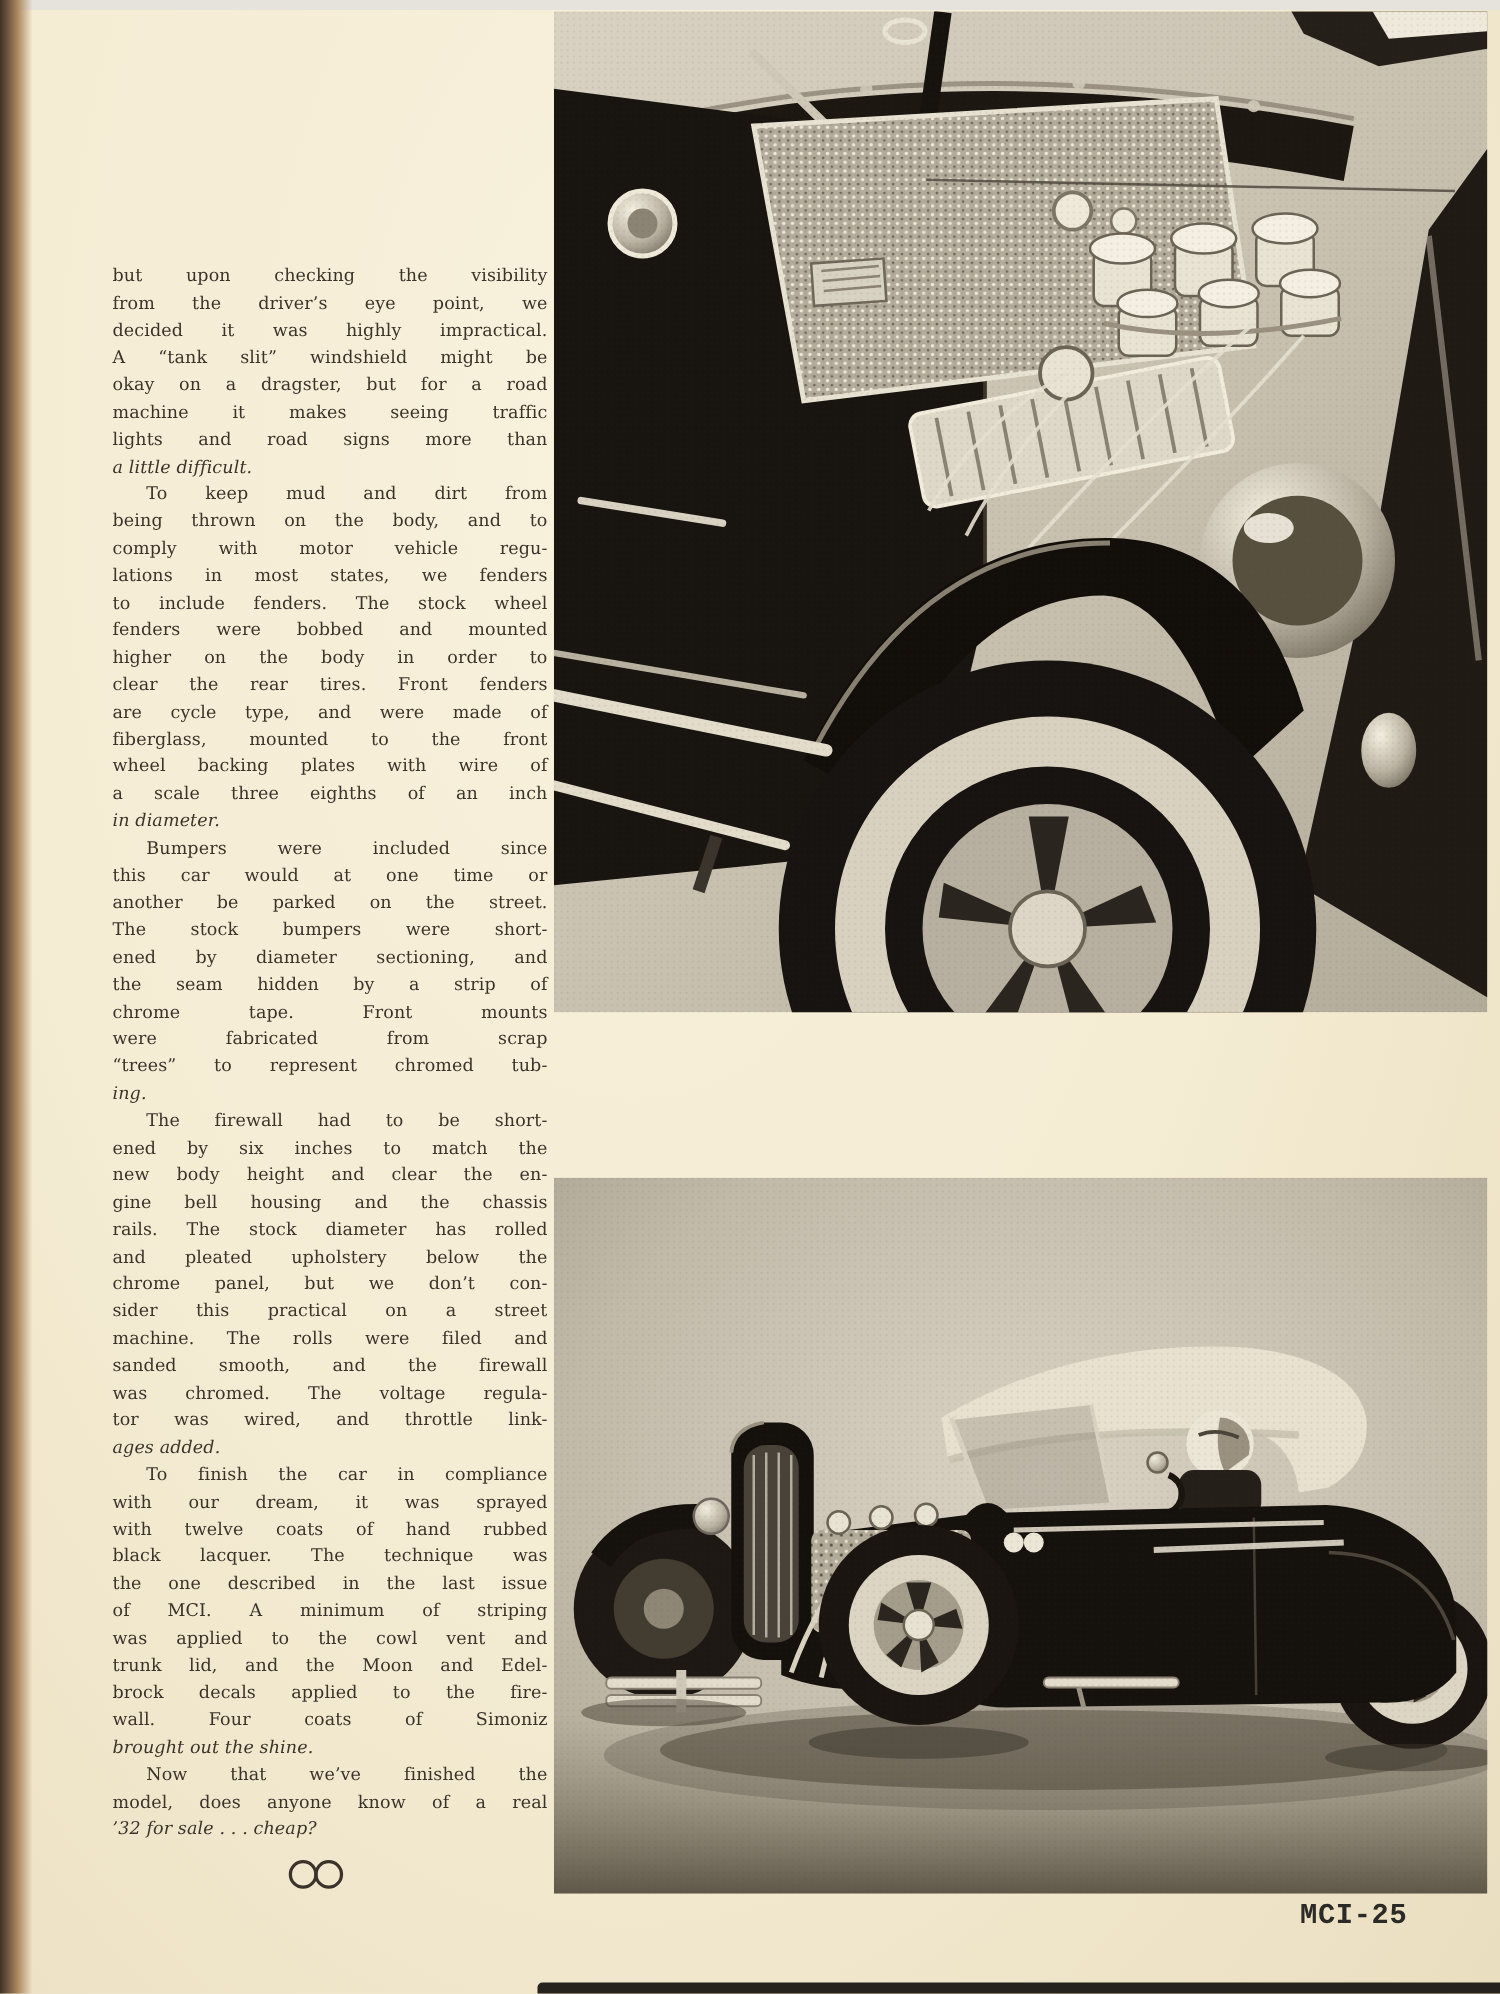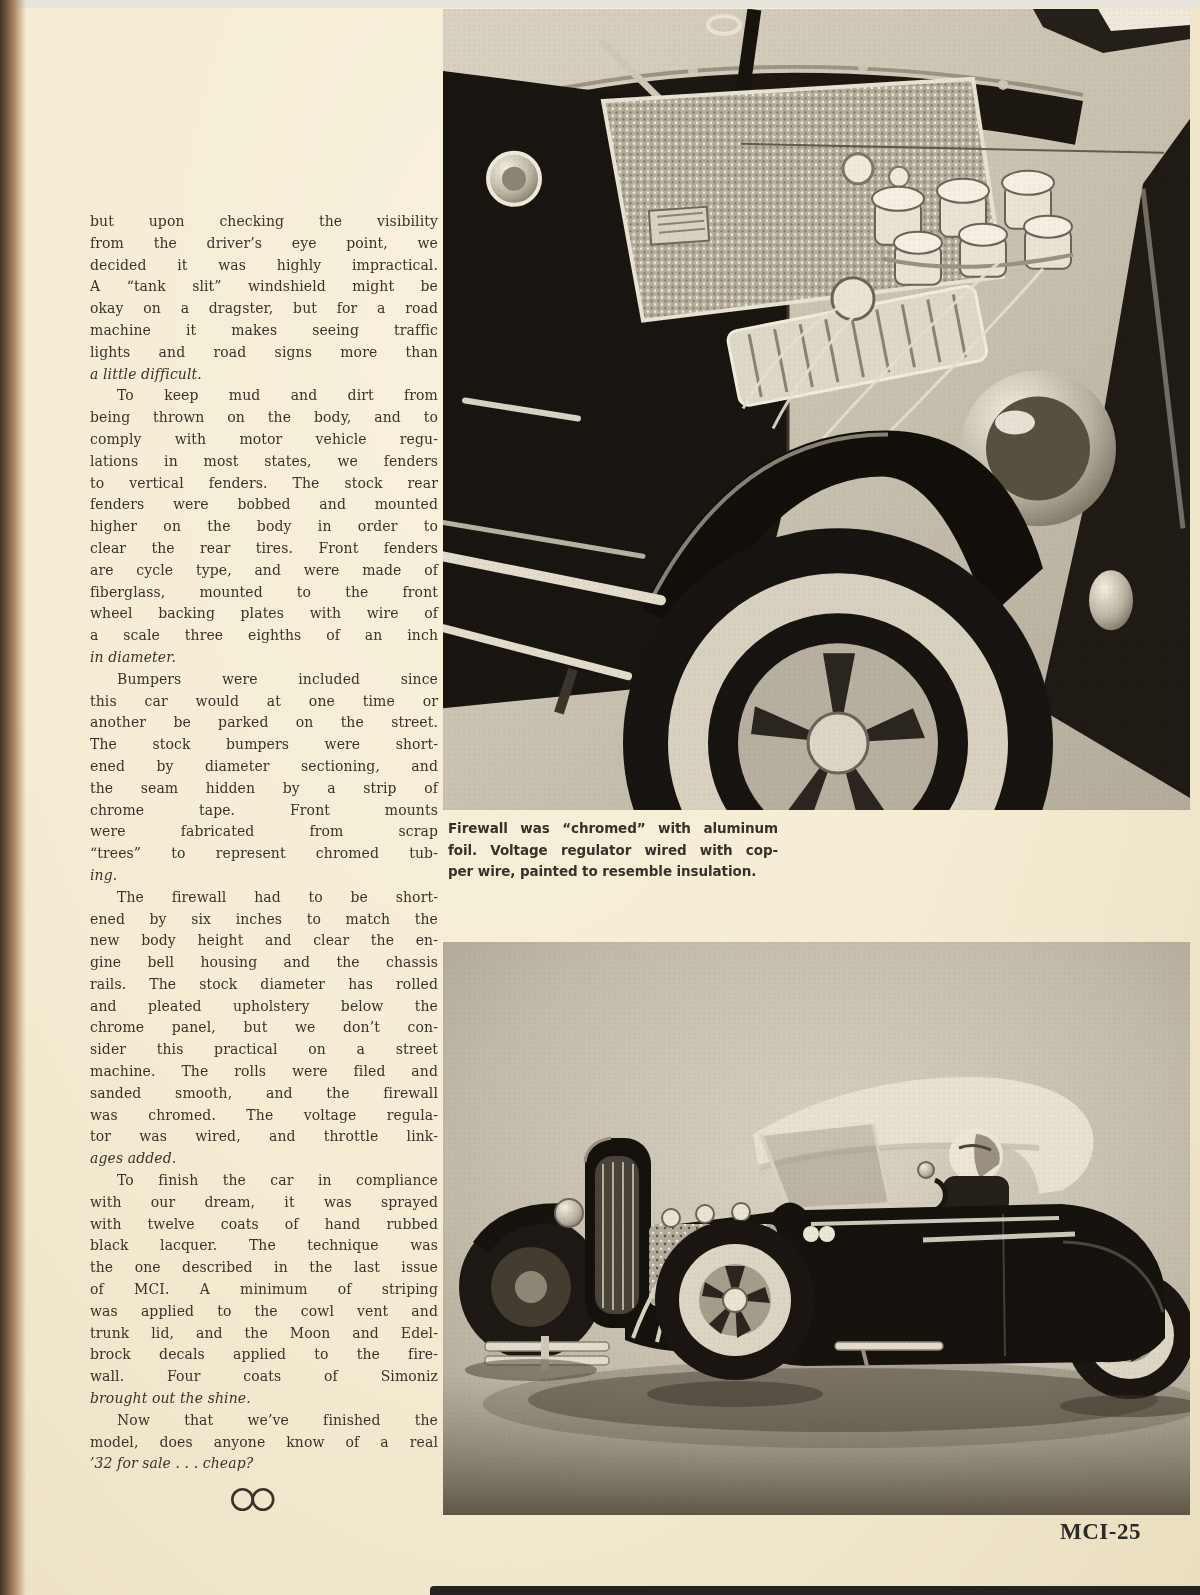--- a/index.html
+++ b/index.html
@@ -33,21 +33,21 @@
   .cap-line{text-align:justify;text-align-last:justify;height:21.5px;}
   .cap-line.last{text-align-last:left;}
 
   
   .photo{position:absolute;overflow:hidden;}
   .photo-top{left:443px;top:9px;width:747px;height:801px;}
   .photo-bottom{left:443px;top:942px;width:747px;height:573px;}
   .photo svg{display:block;width:100%;height:100%;}
 
   .page-number{position:absolute;left:1040px;top:1519px;
-    font-family:Liberation Serif, serif;font-weight:bold;font-size:23px;color:#2c2a26;letter-spacing:.5px;margin-left:20px;}
+    font-family:Liberation Mono, monospace;font-weight:bold;font-size:23px;color:#2c2a26;letter-spacing:.5px;}
 
   .end-mark{position:absolute;left:230px;top:1486px;width:46px;height:27px;}
 </style>
 </head>
 <body>
 
 <div class="page">
 
   <div class="top-strip"></div>
 
@@ -170,25 +170,20 @@
 
       <line x1="0" y1="548" x2="218" y2="592" stroke="#e3dccb" stroke-width="10" stroke-linecap="round"></line>
       <line x1="0" y1="514" x2="200" y2="548" stroke="#b9b1a0" stroke-width="5" stroke-linecap="round"></line>
       <line x1="0" y1="620" x2="185" y2="668" stroke="#e3dccb" stroke-width="8" stroke-linecap="round"></line>
       <rect x="118" y="660" width="10" height="46" fill="#3a342c" transform="rotate(18 123 683)"></rect>
 
       <rect width="747" height="802" fill="url(#thalf)"></rect>
     </svg>
   </div>
 
-  <div class="caption caption-1">
-      <div class="cap-line">Firewall was “chromed” with aluminum</div>
-      <div class="cap-line">foil. Voltage regulator wired with cop-</div>
-      <div class="cap-line last">per wire, painted to resemble insulation.</div>
-    </div>
 
 
   <div class="photo photo-bottom" aria-label="Finished black ’32 roadster model with white top and airplane-pilot driver figure">
     <svg viewBox="0 0 747 573" preserveAspectRatio="none" aria-hidden="true">
       <defs>
         <radialGradient id="bbg" cx="0.52" cy="0.42" r="0.85">
           <stop offset="0" stop-color="#dad3c4"></stop>
             <stop offset="0.6" stop-color="#c2baa9"></stop>
             <stop offset="1" stop-color="#a29a88"></stop>
         </radialGradient>
@@ -313,21 +308,21 @@
       <div class="body-line">decided it was highly impractical.</div>
       <div class="body-line">A “tank slit” windshield might be</div>
       <div class="body-line">okay on a dragster, but for a road</div>
       <div class="body-line">machine it makes seeing traffic</div>
       <div class="body-line">lights and road signs more than</div>
       <div class="body-line last">a little difficult.</div>
       <div class="body-line indent">To keep mud and dirt from</div>
       <div class="body-line">being thrown on the body, and to</div>
       <div class="body-line">comply with motor vehicle regu-</div>
       <div class="body-line">lations in most states, we fenders</div>
-      <div class="body-line">to vertical fenders. The stock rear</div>
+      <div class="body-line">to include fenders. The stock wheel</div>
       <div class="body-line">fenders were bobbed and mounted</div>
       <div class="body-line">higher on the body in order to</div>
       <div class="body-line">clear the rear tires. Front fenders</div>
       <div class="body-line">are cycle type, and were made of</div>
       <div class="body-line">fiberglass, mounted to the front</div>
       <div class="body-line">wheel backing plates with wire of</div>
       <div class="body-line">a scale three eighths of an inch</div>
       <div class="body-line last">in diameter.</div>
       <div class="body-line indent">Bumpers were included since</div>
       <div class="body-line">this car would at one time or</div>

